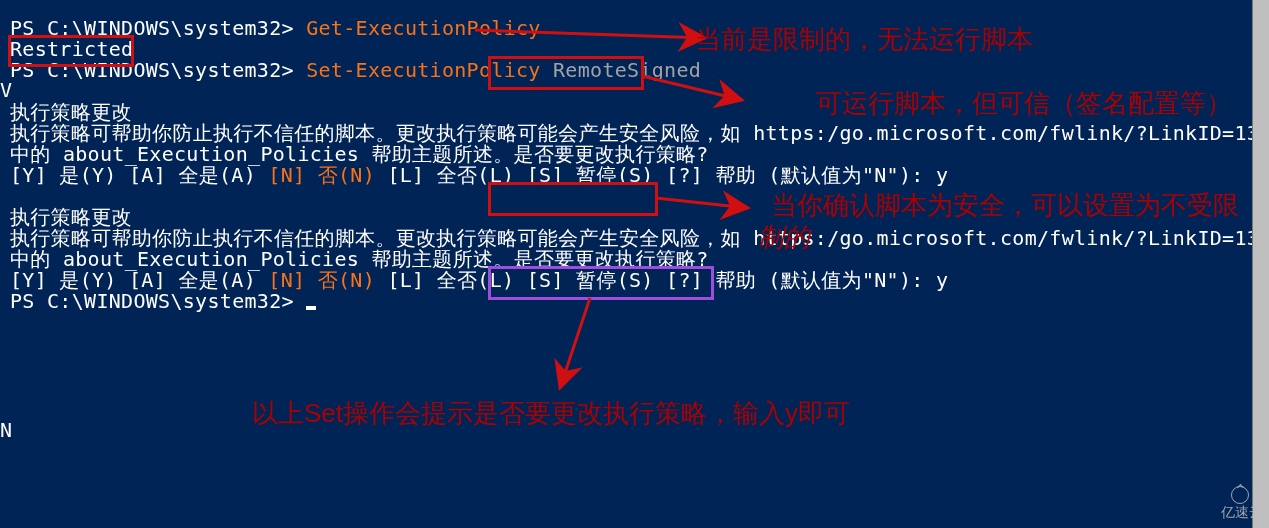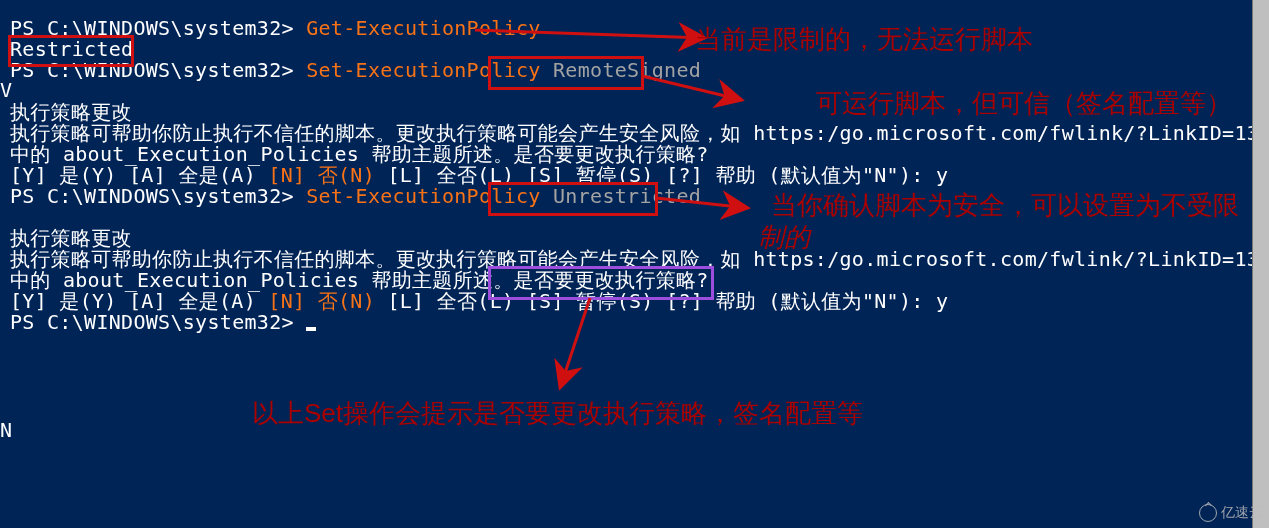--- a/index.html
+++ b/index.html
@@ -73,20 +73,21 @@
     position: absolute;
     right: 6px;
     bottom: 6px;
     color: #bcbcbc;
     font-family: "Microsoft YaHei", sans-serif;
     font-size: 14px;
     opacity: 0.85;
     display: flex;
     align-items: center;
     pointer-events: none;
+    flex-direction: column;
   }
   .watermark .logo {
     display: inline-block;
     width: 16px; height: 16px;
     border: 1.5px solid #bcbcbc;
     border-radius: 50%;
     margin-right: 4px;
     position: relative;
   }
   .watermark .logo::after{
@@ -131,23 +132,20 @@
   </div>
   <div class="line">
     <span class="white">执行策略可帮助你防止执行不信任的脚本。更改执行策略可能会产生安全风险，如 https:/go.microsoft.com/fwlink/?LinkID=13</span>
   </div>
   <div class="line">
     <span class="white">中的 about_Execution_Policies 帮助主题所述。</span><span class="white">是否要更改执行策略?</span>
   </div>
   <div class="line">
     <span class="white">[Y] 是(Y)  [A] 全是(A)  </span><span class="yellow">[N] 否(N)</span><span class="white">  [L] 全否(L)  [S] 暂停(S)  [?] 帮助 (默认值为"N"): </span><span class="white">y</span>
   </div>
-  <div class="line">
-    <span class="white">PS C:\WINDOWS\system32&gt; </span><span class="yellow">Set-ExecutionPolicy</span><span class="gray"> Unrestricted</span>
-  </div>
   <div class="blank"></div>
   <div class="line">
     <span class="white">执行策略更改</span>
   </div>
   <div class="line">
     <span class="white">执行策略可帮助你防止执行不信任的脚本。更改执行策略可能会产生安全风险，如 https:/go.microsoft.com/fwlink/?LinkID=13</span>
   </div>
   <div class="line">
     <span class="white">中的 about_Execution_Policies 帮助主题所述。</span><span class="white">是否要更改执行策略?</span>
   </div>
@@ -180,21 +178,21 @@
 
   <line x1="656" y1="198" x2="748" y2="208" stroke="#d01010" stroke-width="3" marker-end="url(#ah)"></line>
 
   <line x1="590" y1="298" x2="560" y2="388" stroke="#d01010" stroke-width="3" marker-end="url(#ah)"></line>
 </svg>
 
 <div class="annot" style="left:695px; top:22px;">当前是限制的，无法运行脚本</div>
 <div class="annot" style="left:798px; top:86px;margin-left:18px;">可运行脚本，但可信（签名配置等）</div>
 <div class="annot" style="left:758px; top:188px;margin-left:13px;">当你确认脚本为安全，可以设置为不受限</div>
 <div class="annot" style="left:758px; top:220px;font-style:italic;">制的</div>
-<div class="annot" style="left:252px; top:396px;">以上Set操作会提示是否要更改执行策略，签名配置等</div>
+<div class="annot" style="left:252px; top:396px;">以上Set操作会提示是否要更改执行策略，输入y即可</div>
 
 <div class="scrollbar">
   <div class="thumb"></div>
 </div>
 
 <div class="watermark">
   <span class="logo"></span>
   <span>亿速云</span>
 </div>
 

